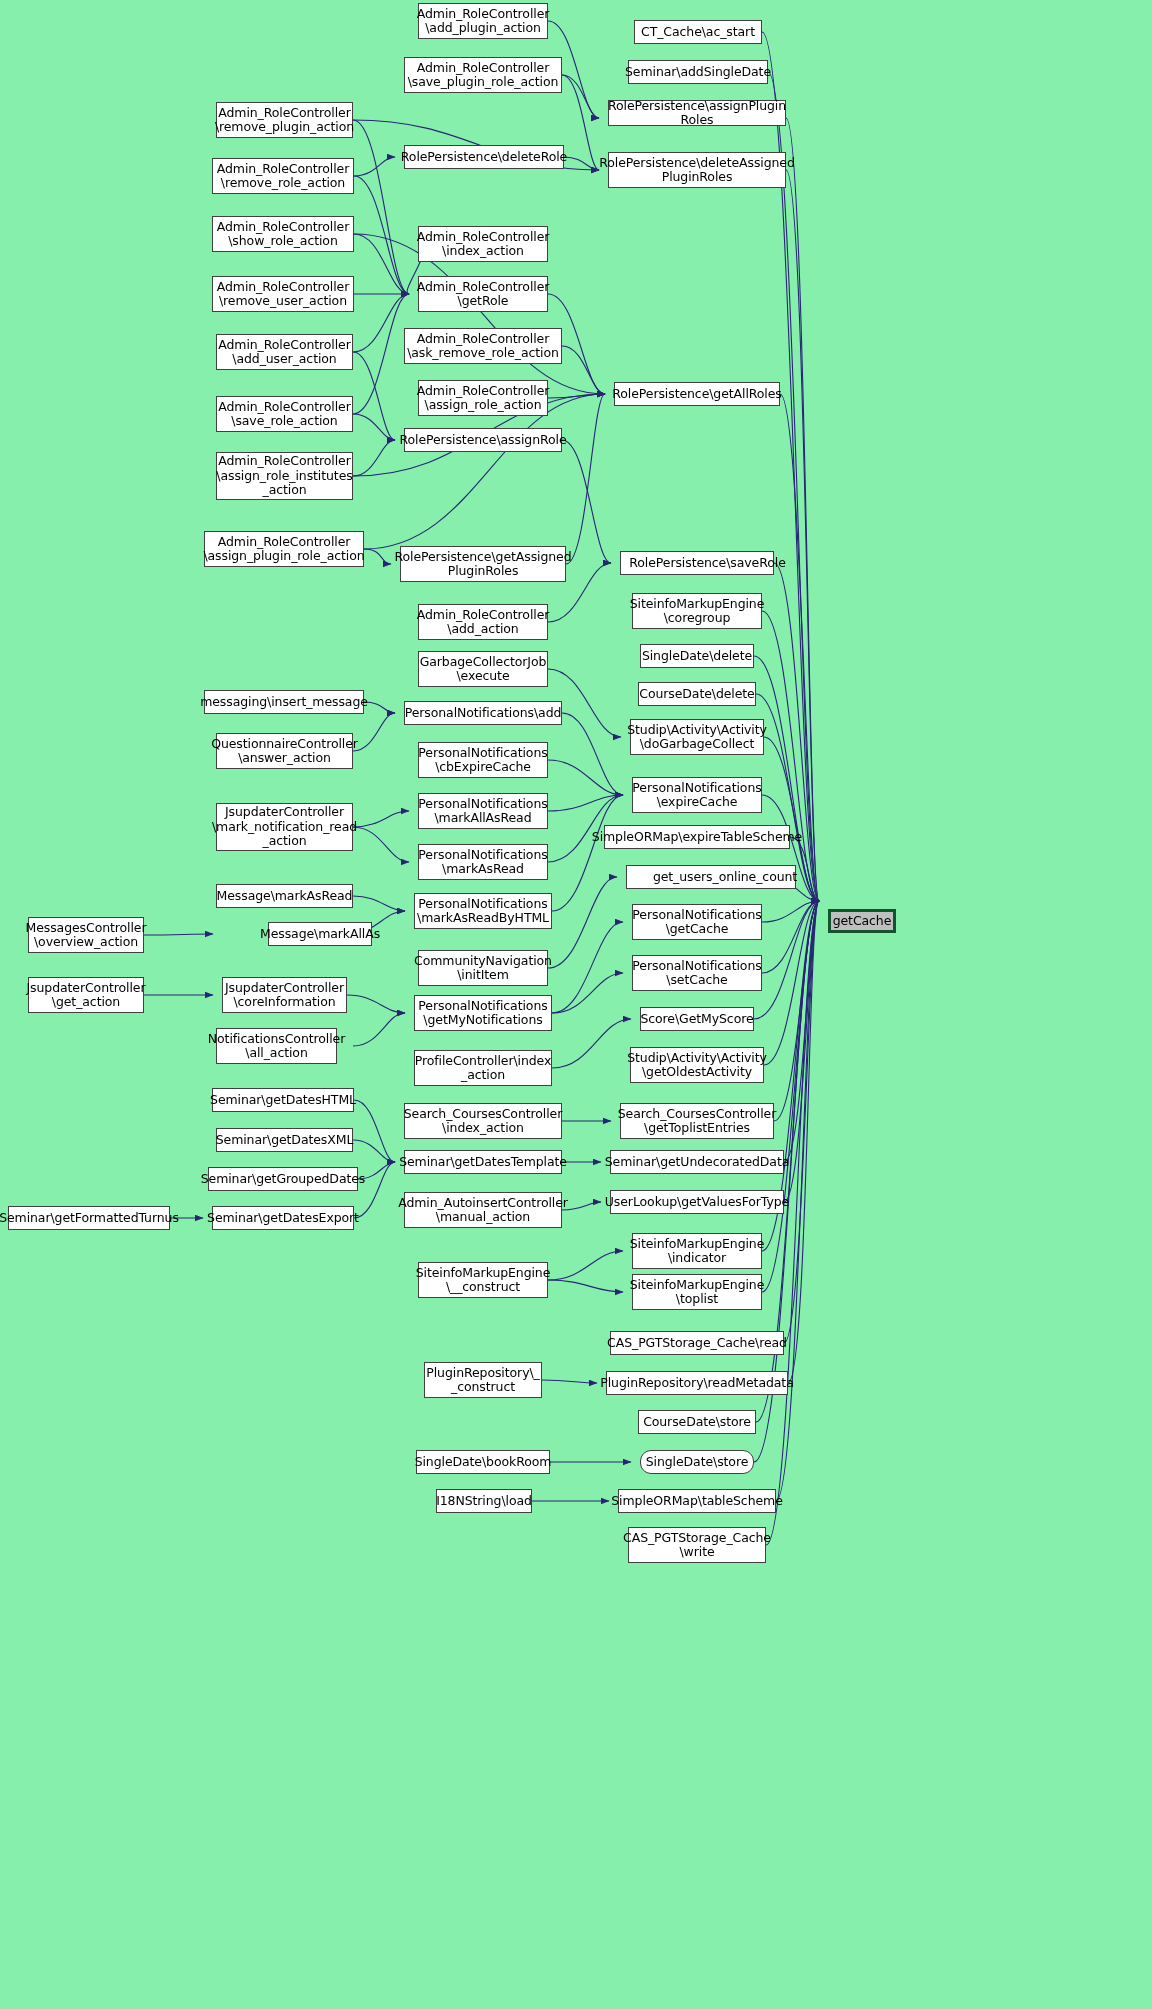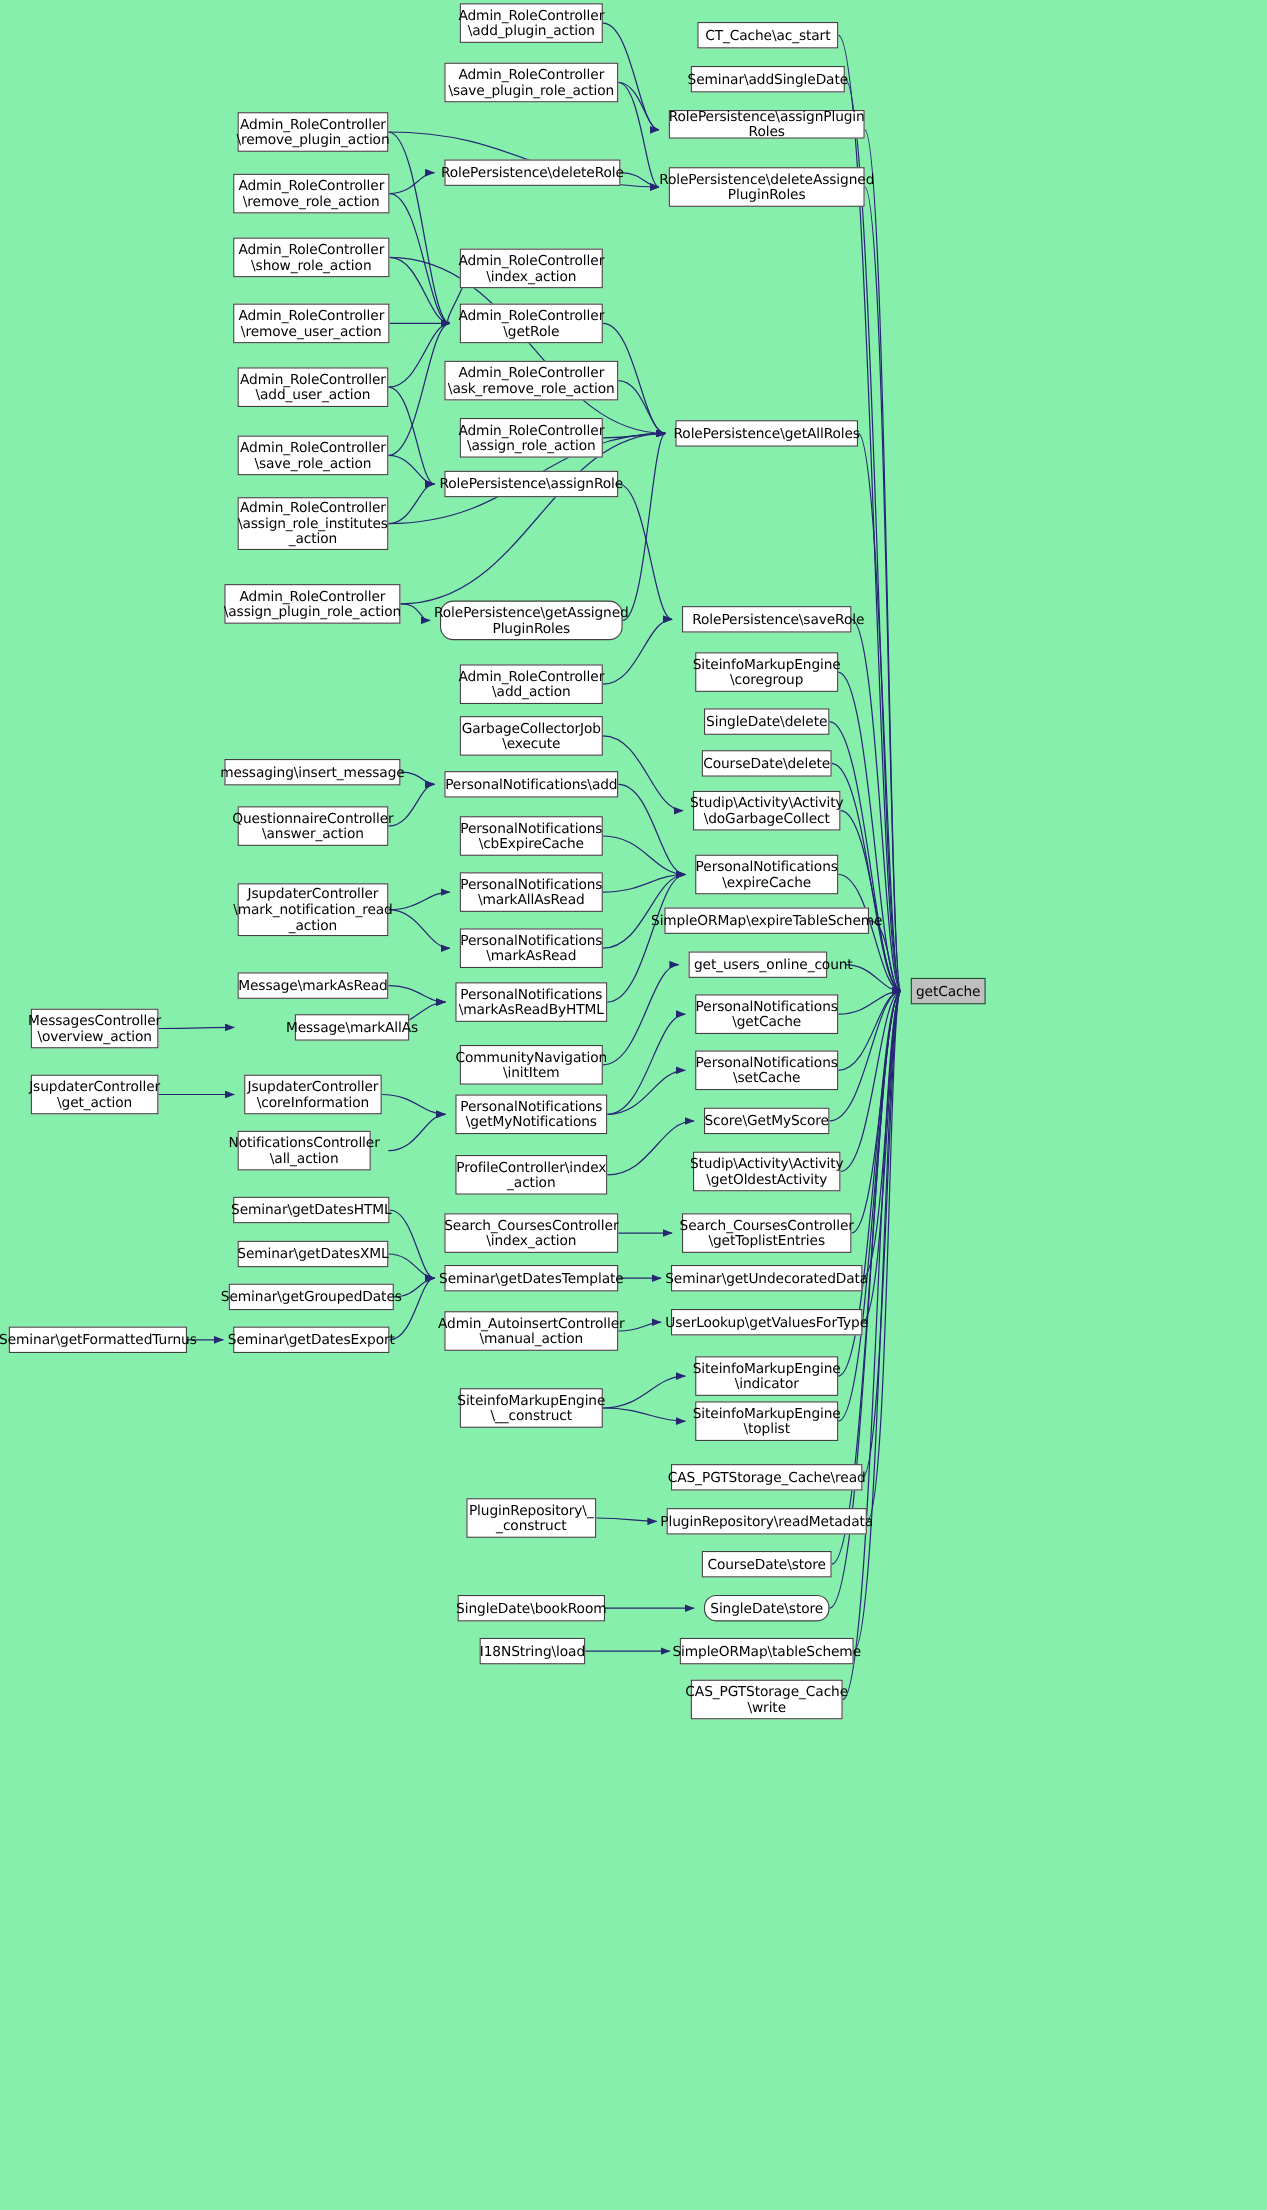--- a/index.html
+++ b/index.html
@@ -34,22 +34,23 @@
     text-align: center;
     display: flex;
     align-items: center;
     justify-content: center;
     white-space: pre-line;
     letter-spacing: -0.1px;
     z-index: 5;
   }
   .node.focus {
     background: #bfbfbf;
-    border: 1px solid #14532d;
+    border: 3px solid #14532d;
     font-weight: normal;
+    margin-top: 20px;
   }
 </style>
 </head>
 <body>
 
 <div id="canvas">
   <svg id="edges" viewBox="0 0 1152 2009">
     <defs>
       <marker id="arrow" markerWidth="9" markerHeight="7" refX="8.5" refY="3.5" orient="auto" markerUnits="userSpaceOnUse">
         <polygon points="0 0, 9 3.5, 0 7" fill="#262673"></polygon>
@@ -177,21 +178,21 @@
 \assign_role_action</div>
       <div class="node" style="left: 614px; top: 382px; width: 166px; height: 24px;">RolePersistence\getAllRoles</div>
       <div class="node" style="left: 216px; top: 396px; width: 137px; height: 36px;">Admin_RoleController
 \save_role_action</div>
       <div class="node" style="left: 404px; top: 428px; width: 158px; height: 24px;">RolePersistence\assignRole</div>
       <div class="node" style="left: 216px; top: 452px; width: 137px; height: 48px;">Admin_RoleController
 \assign_role_institutes
 _action</div>
       <div class="node" style="left: 204px; top: 531px; width: 160px; height: 36px;">Admin_RoleController
 \assign_plugin_role_action</div>
-      <div class="node" style="left: 400px; top: 546px; width: 166px; height: 36px; border-radius: 12px;">RolePersistence\getAssigned
+      <div class="node" style="left: 400px; top: 546px; width: 166px; height: 36px;">RolePersistence\getAssigned
 PluginRoles</div>
       <div class="node" style="left: 620px; top: 551px; width: 154px; height: 24px; padding-left: 21px;">RolePersistence\saveRole</div>
       <div class="node" style="left: 418px; top: 604px; width: 130px; height: 36px;">Admin_RoleController
 \add_action</div>
       <div class="node" style="left: 632px; top: 593px; width: 130px; height: 36px;">SiteinfoMarkupEngine
 \coregroup</div>
       <div class="node" style="left: 418px; top: 651px; width: 130px; height: 36px;">GarbageCollectorJob
 \execute</div>
       <div class="node" style="left: 640px; top: 644px; width: 114px; height: 24px;">SingleDate\delete</div>
       <div class="node" style="left: 638px; top: 682px; width: 118px; height: 24px;">CourseDate\delete</div>
@@ -206,21 +207,21 @@
       <div class="node" style="left: 632px; top: 777px; width: 130px; height: 36px;">PersonalNotifications
 \expireCache</div>
       <div class="node" style="left: 216px; top: 803px; width: 137px; height: 48px;">JsupdaterController
 \mark_notification_read
 _action</div>
       <div class="node" style="left: 418px; top: 793px; width: 130px; height: 36px;">PersonalNotifications
 \markAllAsRead</div>
       <div class="node" style="left: 604px; top: 825px; width: 186px; height: 24px;">SimpleORMap\expireTableScheme</div>
       <div class="node" style="left: 418px; top: 844px; width: 130px; height: 36px;">PersonalNotifications
 \markAsRead</div>
-      <div class="node" style="left: 626px; top: 865px; width: 126px; height: 24px; padding-left: 28px;">get_users_online_count</div>
+      <div class="node" style="left: 626px; top: 865px; width: 170px; height: 24px; padding-left: 28px;">get_users_online_count</div>
       <div class="node" style="left: 216px; top: 884px; width: 137px; height: 24px;">Message\markAsRead</div>
       <div class="node" style="left: 414px; top: 893px; width: 138px; height: 36px;">PersonalNotifications
 \markAsReadByHTML</div>
       <div class="node focus" style="left: 828px; top: 889px; width: 68px; height: 24px;">getCache</div>
       <div class="node" style="left: 632px; top: 904px; width: 130px; height: 36px;">PersonalNotifications
 \getCache</div>
       <div class="node" style="left: 28px; top: 917px; width: 116px; height: 36px;">MessagesController
 \overview_action</div>
       <div class="node" style="left: 222px; top: 922px; width: 104px; height: 24px; margin-left: 46px;">Message\markAllAs</div>
       <div class="node" style="left: 418px; top: 950px; width: 130px; height: 36px;">CommunityNavigation

